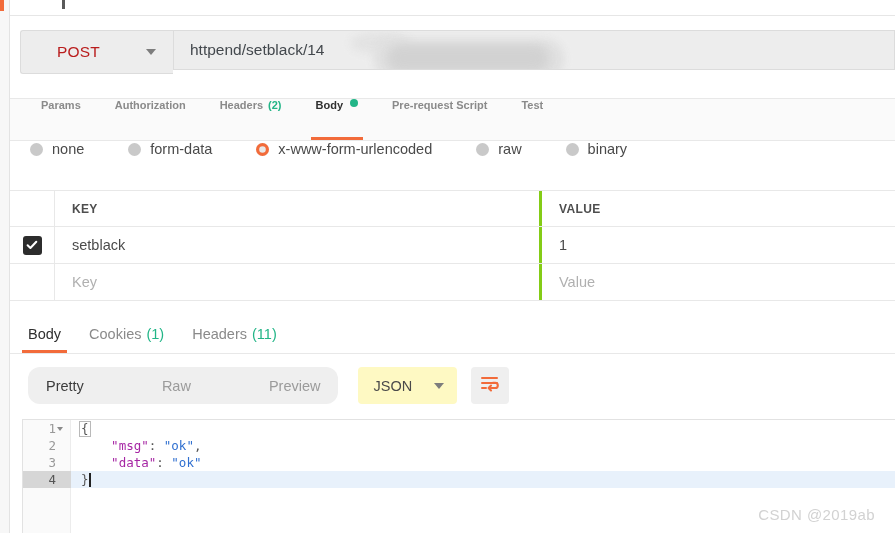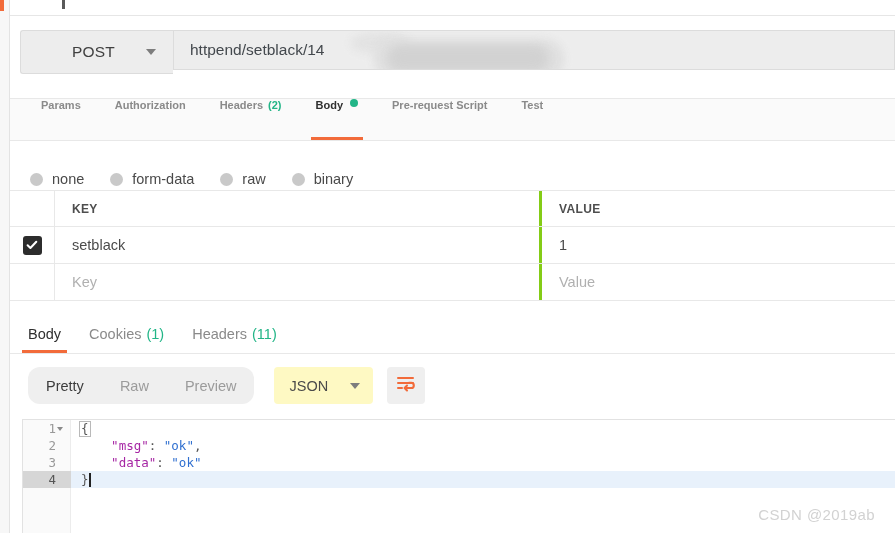--- a/index.html
+++ b/index.html
@@ -61,25 +61,24 @@
     border: 1px solid #dcdcdc;
     border-right: none;
     box-sizing: border-box;
     border-radius: 3px 0 0 3px;
     display: flex;
     align-items: center;
     cursor: pointer;
   }
   .method-label {
     font-size: 15.5px;
-    color: #404040;
-    padding-left: 20px;
+    color: #b91c1c;
+    padding-left: 36px;
     flex: 1;
     letter-spacing: .2px;
-    text-align: center;
   }
   .caret-down {
     width: 0; height: 0;
     border-left: 5.5px solid transparent;
     border-right: 5.5px solid transparent;
     border-top: 6px solid #7d7d7d;
     margin-right: 17px;
   }
   .url-box {
     position: absolute;
@@ -165,23 +164,24 @@
     margin-left: 7px;
   }
 
   
   .body-types {
     position: absolute;
     left: 10px; top: 141px;
     right: 0; height: 46px;
     background: #ffffff;
     display: flex;
-    align-items: flex-end;
+    align-items: flex-start;
     padding-left: 20px;
     box-sizing: border-box;
+    gap: 18px;
   }
   .radio-item {
     display: flex;
     align-items: center;
     margin-right: 26px;
     cursor: pointer;
     white-space: nowrap;
   }
   .radio-dot {
     width: 13px; height: 13px;
@@ -299,20 +299,21 @@
     padding-left: 18px;
     box-sizing: border-box;
   }
   .seg-group {
     display: flex;
     background: #efefef;
     border-radius: 12px;
     height: 37px;
     align-items: stretch;
     overflow: hidden;
+    gap: 42px;
   }
   .seg-btn {
     display: flex;
     align-items: center;
     padding: 0 18px;
     font-size: 14.5px;
     color: #9b9b9b;
     cursor: pointer;
   }
   .seg-btn.active { color: #3c3c3c; }
@@ -473,20 +474,24 @@
 
   <div class="body-types">
     <div class="radio-item">
       <span class="radio-dot"></span>
       <span class="radio-label">none</span>
     </div>
     <div class="radio-item">
       <span class="radio-dot"></span>
       <span class="radio-label">form-data</span>
     </div>
+    <div class="radio-item selected">
+      <span class="radio-dot"></span>
+      <span class="radio-label">x-www-form-urlencoded</span>
+    </div>
     <div class="radio-item">
       <span class="radio-dot"></span>
       <span class="radio-label">raw</span>
     </div>
     <div class="radio-item">
       <span class="radio-dot"></span>
       <span class="radio-label">binary</span>
     </div>
   </div>
 

